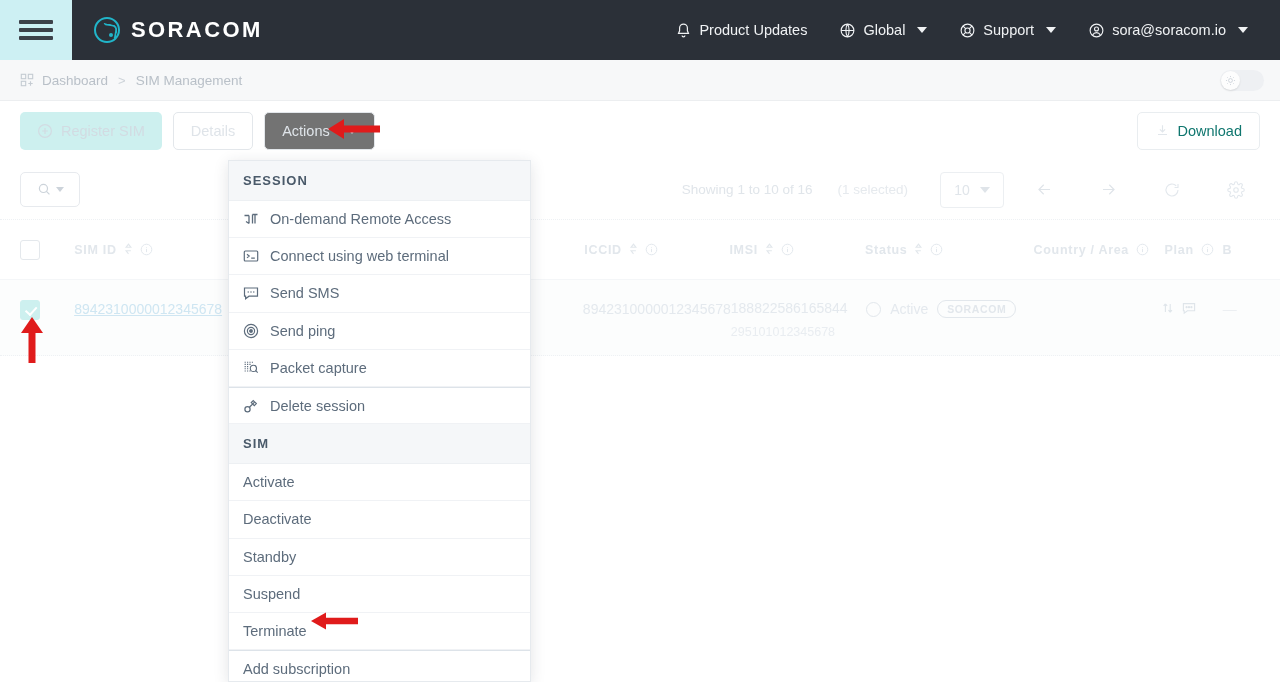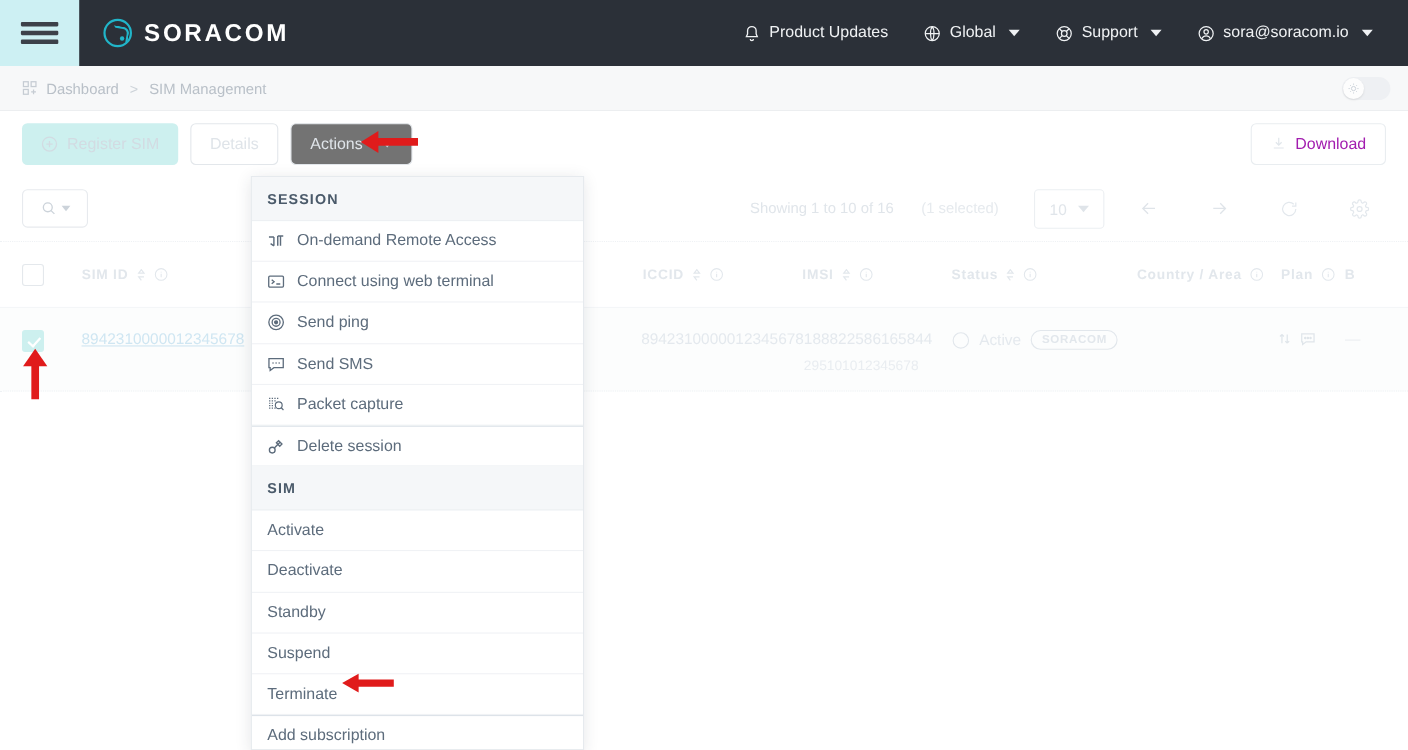--- a/index.html
+++ b/index.html
@@ -91,21 +91,21 @@
   }
   .btn-register { background: #cdf0ef; color: #d2dbe2; }
   .btn-outline { border: 1px solid #e3e7eb; color: #dfe4e9; background: #fff; }
   .btn-actions { border: 1px solid #e3e7eb; color: #dfe4e9; background: #737373; }
   .btn .caret-dk {
     width: 0; height: 0; border-left: 5.5px solid transparent;
     border-right: 5.5px solid transparent; border-top: 6.5px solid #c9d1d9;
     margin-left: 9px;
   }
   .gap8 { width: 11px; }
-  .btn-download { margin-left: auto; border: 1px solid #e9edf0; color: #a21caf; background: #fff; }
+  .btn-download { margin-left: auto; border: 1px solid #e9edf0; color: #0f766e; background: #fff; }
 
   
   .filterrow {
     position: absolute; top: 160px; left: 0; width: 1280px; height: 60px;
     background: #fff; display: flex; align-items: center; padding: 0 20px;
     border-bottom: 1px dotted #eef1f4;
   }
   .searchbox {
     width: 60px; height: 35px; border: 1px solid #e7eaee; border-radius: 5px;
     display: flex; align-items: center; justify-content: center; gap: 4px;
@@ -130,21 +130,21 @@
   .picon { width: 48px; height: 36px; display: flex; align-items: center; justify-content: center; cursor: pointer; }
 
   
   .table { position: absolute; top: 220px; left: 0; width: 1280px; }
   .thead {
     display: flex; align-items: center; height: 60px; padding: 0 20px;
     background: #fff; border-bottom: 1px solid #f4f6f8;
   }
   .th {
     color: #e2e7ec; font-size: 12.5px; font-weight: 700; letter-spacing: .7px;
-    display: flex; align-items: center; gap: 7px; cursor: pointer; white-space: nowrap;
+    display: flex; gap: 7px; cursor: pointer; white-space: nowrap;
   }
   .trow {
     display: flex; align-items: flex-start; min-height: 76px; padding: 0 20px;
     background: #fcfdfd; border-bottom: 1px dotted #eef1f4; padding-top: 20px;
   }
   .chk {
     width: 20px; height: 20px; border: 1px solid #e4e8ec; border-radius: 3px;
     background: #fff; cursor: pointer; flex: none;
   }
   .chk.checked {
@@ -494,38 +494,38 @@
           <rect x="1.3" y="3" width="13.4" height="10" rx="1"></rect>
             <path d="M4 6.3l2.2 1.8L4 9.9M8.2 10.2h3.6"></path>
         </svg>
       </span>
       <span>Connect using web terminal</span>
     </div>
 
     <div class="menu-item">
       <span class="mico">
         <svg viewBox="0 0 16 16" width="16" height="16" fill="none" stroke="#5d6c7c" stroke-width="1.2">
-          <circle cx="8" cy="8" r="6.6"></circle>
-            <circle cx="8" cy="8" r="3.6"></circle>
-            <circle cx="8" cy="8" r="1.3" fill="#5d6c7c"></circle>
-        </svg>
-      </span>
-      <span>Send ping</span>
-    </div>
-
-    <div class="menu-item">
-      <span class="mico">
-        <svg viewBox="0 0 16 16" width="16" height="16" fill="none" stroke="#5d6c7c" stroke-width="1.2">
           <path d="M1.5 3h13v8.2H6l-3.4 2.6v-2.6H1.5z"></path>
           <circle cx="5.2" cy="7" r=".72" fill="#5d6c7c" stroke="none"></circle>
           <circle cx="8" cy="7" r=".72" fill="#5d6c7c" stroke="none"></circle>
           <circle cx="10.8" cy="7" r=".72" fill="#5d6c7c" stroke="none"></circle>
         </svg>
       </span>
       <span>Send SMS</span>
+    </div>
+
+    <div class="menu-item">
+      <span class="mico">
+        <svg viewBox="0 0 16 16" width="16" height="16" fill="none" stroke="#5d6c7c" stroke-width="1.2">
+          <circle cx="8" cy="8" r="6.6"></circle>
+            <circle cx="8" cy="8" r="3.6"></circle>
+            <circle cx="8" cy="8" r="1.3" fill="#5d6c7c"></circle>
+        </svg>
+      </span>
+      <span>Send ping</span>
     </div>
 
     <div class="menu-item">
       <span class="mico">
         <svg viewBox="0 0 16 16" width="16" height="16" fill="none" stroke="#5d6c7c" stroke-width="1.1">
           <path d="M1.6 2.2h1.2M4 2.2h1.2M6.4 2.2h1.2M8.8 2.2H10M1.6 4.4h1.2M4 4.4h1.2M6.4 4.4h1.2M1.6 6.6h1.2M4 6.6h1.2M1.6 8.8h1.2M4 8.8h1.2M1.6 11h1.2M4 11h1.2M6.4 11h1.2"></path>
           <circle cx="10.4" cy="8.4" r="3.1"></circle>
             <path d="M12.7 10.7l2 2"></path>
         </svg>
       </span>

